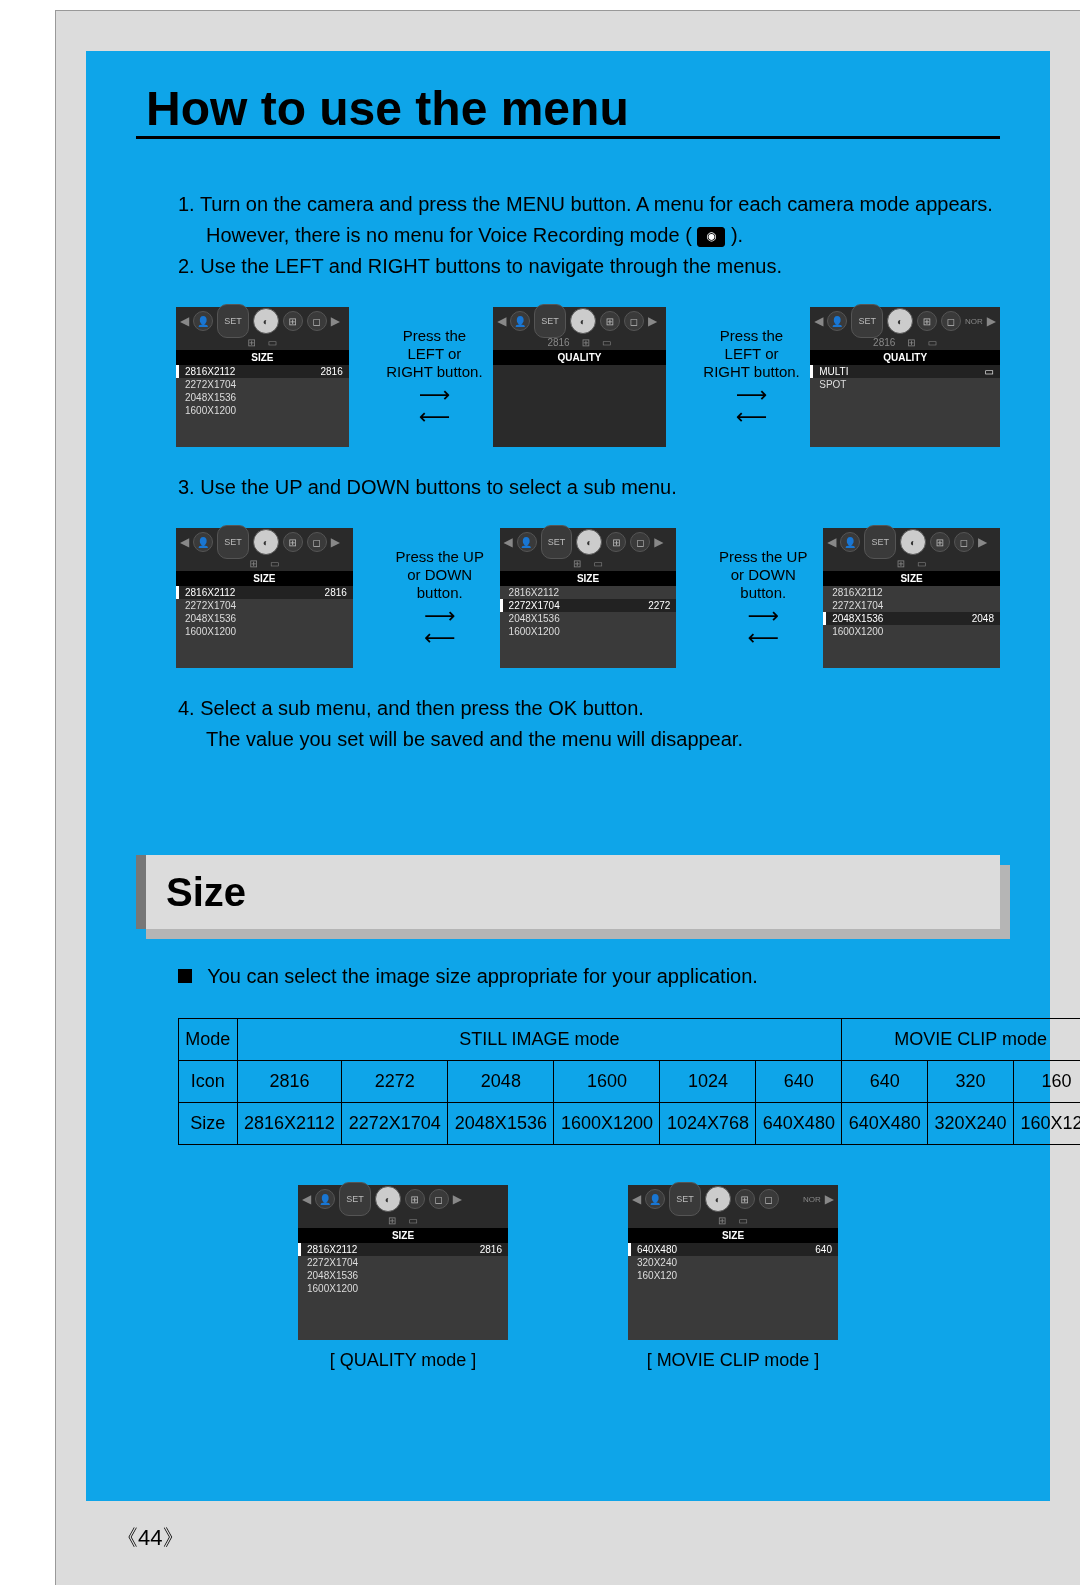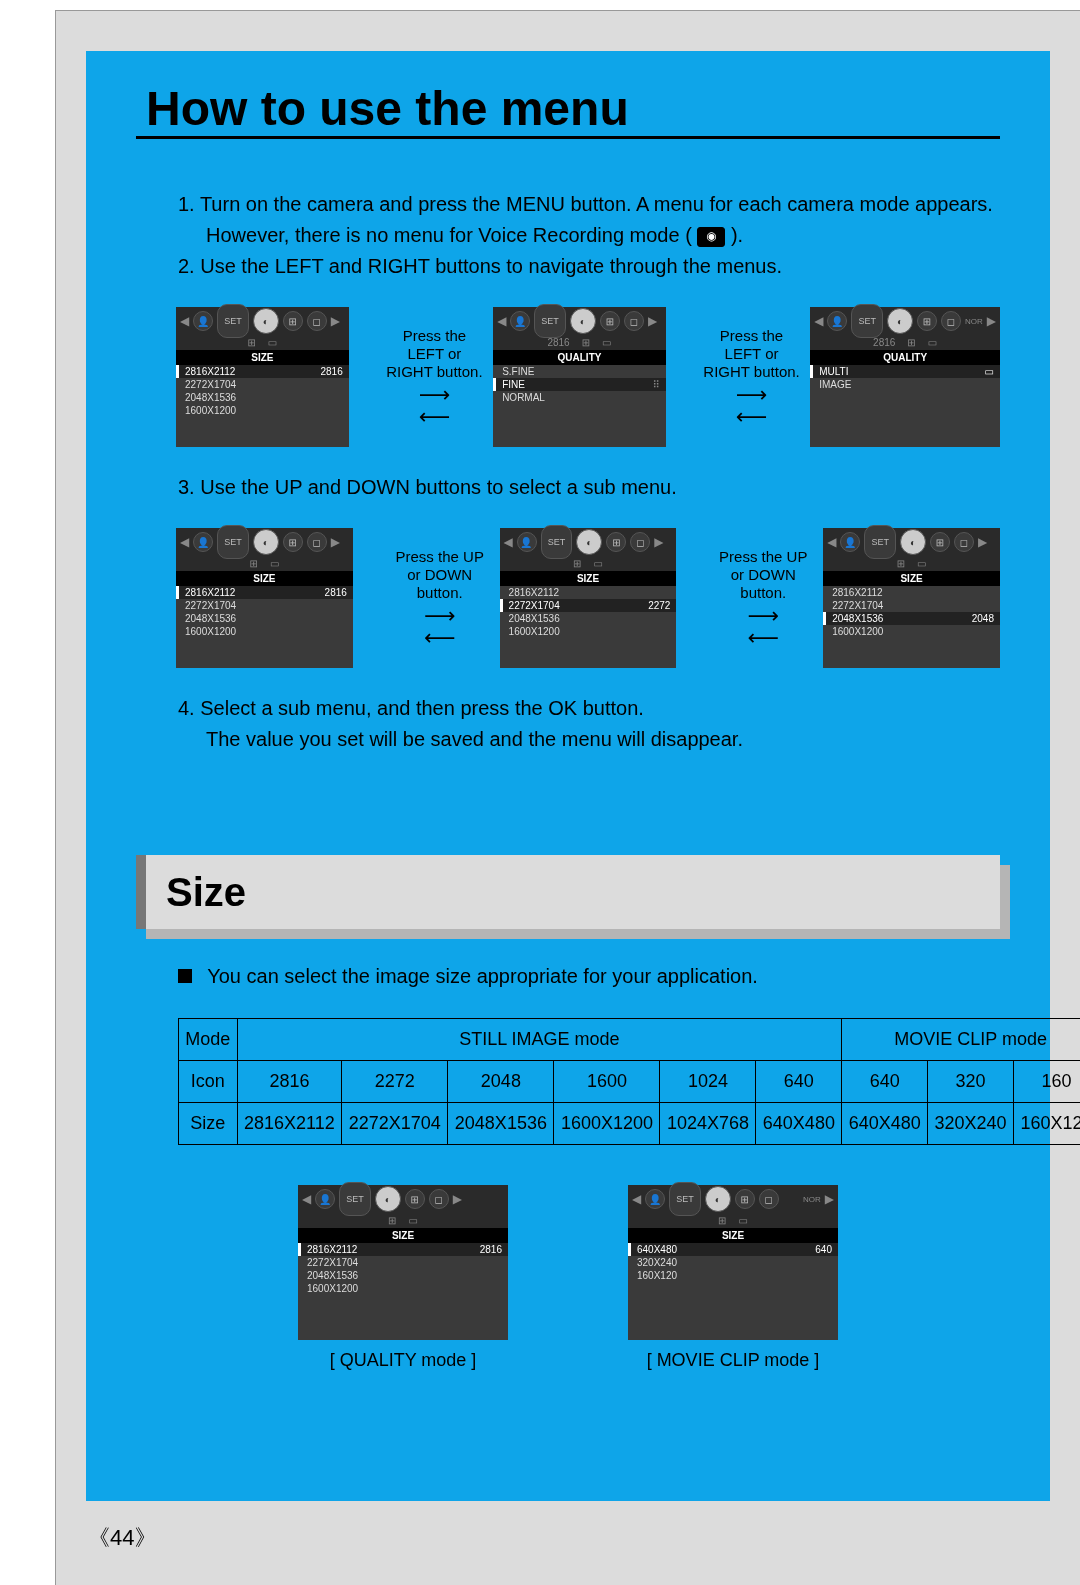--- a/index.html
+++ b/index.html
@@ -159,21 +159,21 @@
   }
   table.size-table th { font-weight: normal; }
   
   .bottom-row {
     display: flex; justify-content: center; gap: 120px; margin-top: 40px;
   }
   .bottom-col { text-align: center; }
   .bottom-col .cam-screen { width: 210px; height: 155px; margin: 0 auto; }
   .bottom-label { font-size: 18px; margin-top: 10px; }
   .page-num {
-    position: absolute; bottom: 32px; left: 88px;
+    position: absolute; bottom: 32px; left: 116px;
     font-size: 22px;
   }
   .page-num .ang { font-family: serif; }
 </style>
 </head>
 <body>
 
 <div class="page-inner">
   <div class="white-area">
     <h1 class="title">How to use the menu</h1>
@@ -238,32 +238,20 @@
             <span class="tab-ico">⊞</span>
             <span class="tab-ico">◻</span>
             <span class="tab-arrow">▶</span>
           </div>
           <div class="cam-subtabs">
             <span>2816</span>
             <span>⊞</span>
             <span>▭</span>
           </div>
           <div class="cam-title">QUALITY</div>
-          <div class="cam-list">
-            <div class="cam-item">
-              <span>S.FINE</span>
-            </div>
-            <div class="cam-item sel">
-              <span>FINE</span>
-              <span class="icon-dots">⠿</span>
-            </div>
-            <div class="cam-item">
-              <span>NORMAL</span>
-            </div>
-          </div>
         </div>
       <div class="between">
         <div class="lbl">Press the LEFT or RIGHT button.</div>
         <div class="arrows">
             <span class="a">⟶</span>
             <span class="a">⟵</span>
           </div>
       </div>
       <div class="cam-screen">
           <div class="cam-tabs">
@@ -281,21 +269,21 @@
             <span>⊞</span>
             <span>▭</span>
           </div>
           <div class="cam-title">QUALITY</div>
           <div class="cam-list">
             <div class="cam-item sel">
               <span>MULTI</span>
               <span>▭</span>
             </div>
             <div class="cam-item">
-              <span>IMAGE</span>
+              <span>SPOT</span>
             </div>
           </div>
         </div>
     </div>
 
     <p class="step" style="padding-left:70px">3. Use the UP and DOWN buttons to select a sub menu.</p>
 
     <div class="screen-row">
       <div class="cam-screen">
           <div class="cam-tabs">

